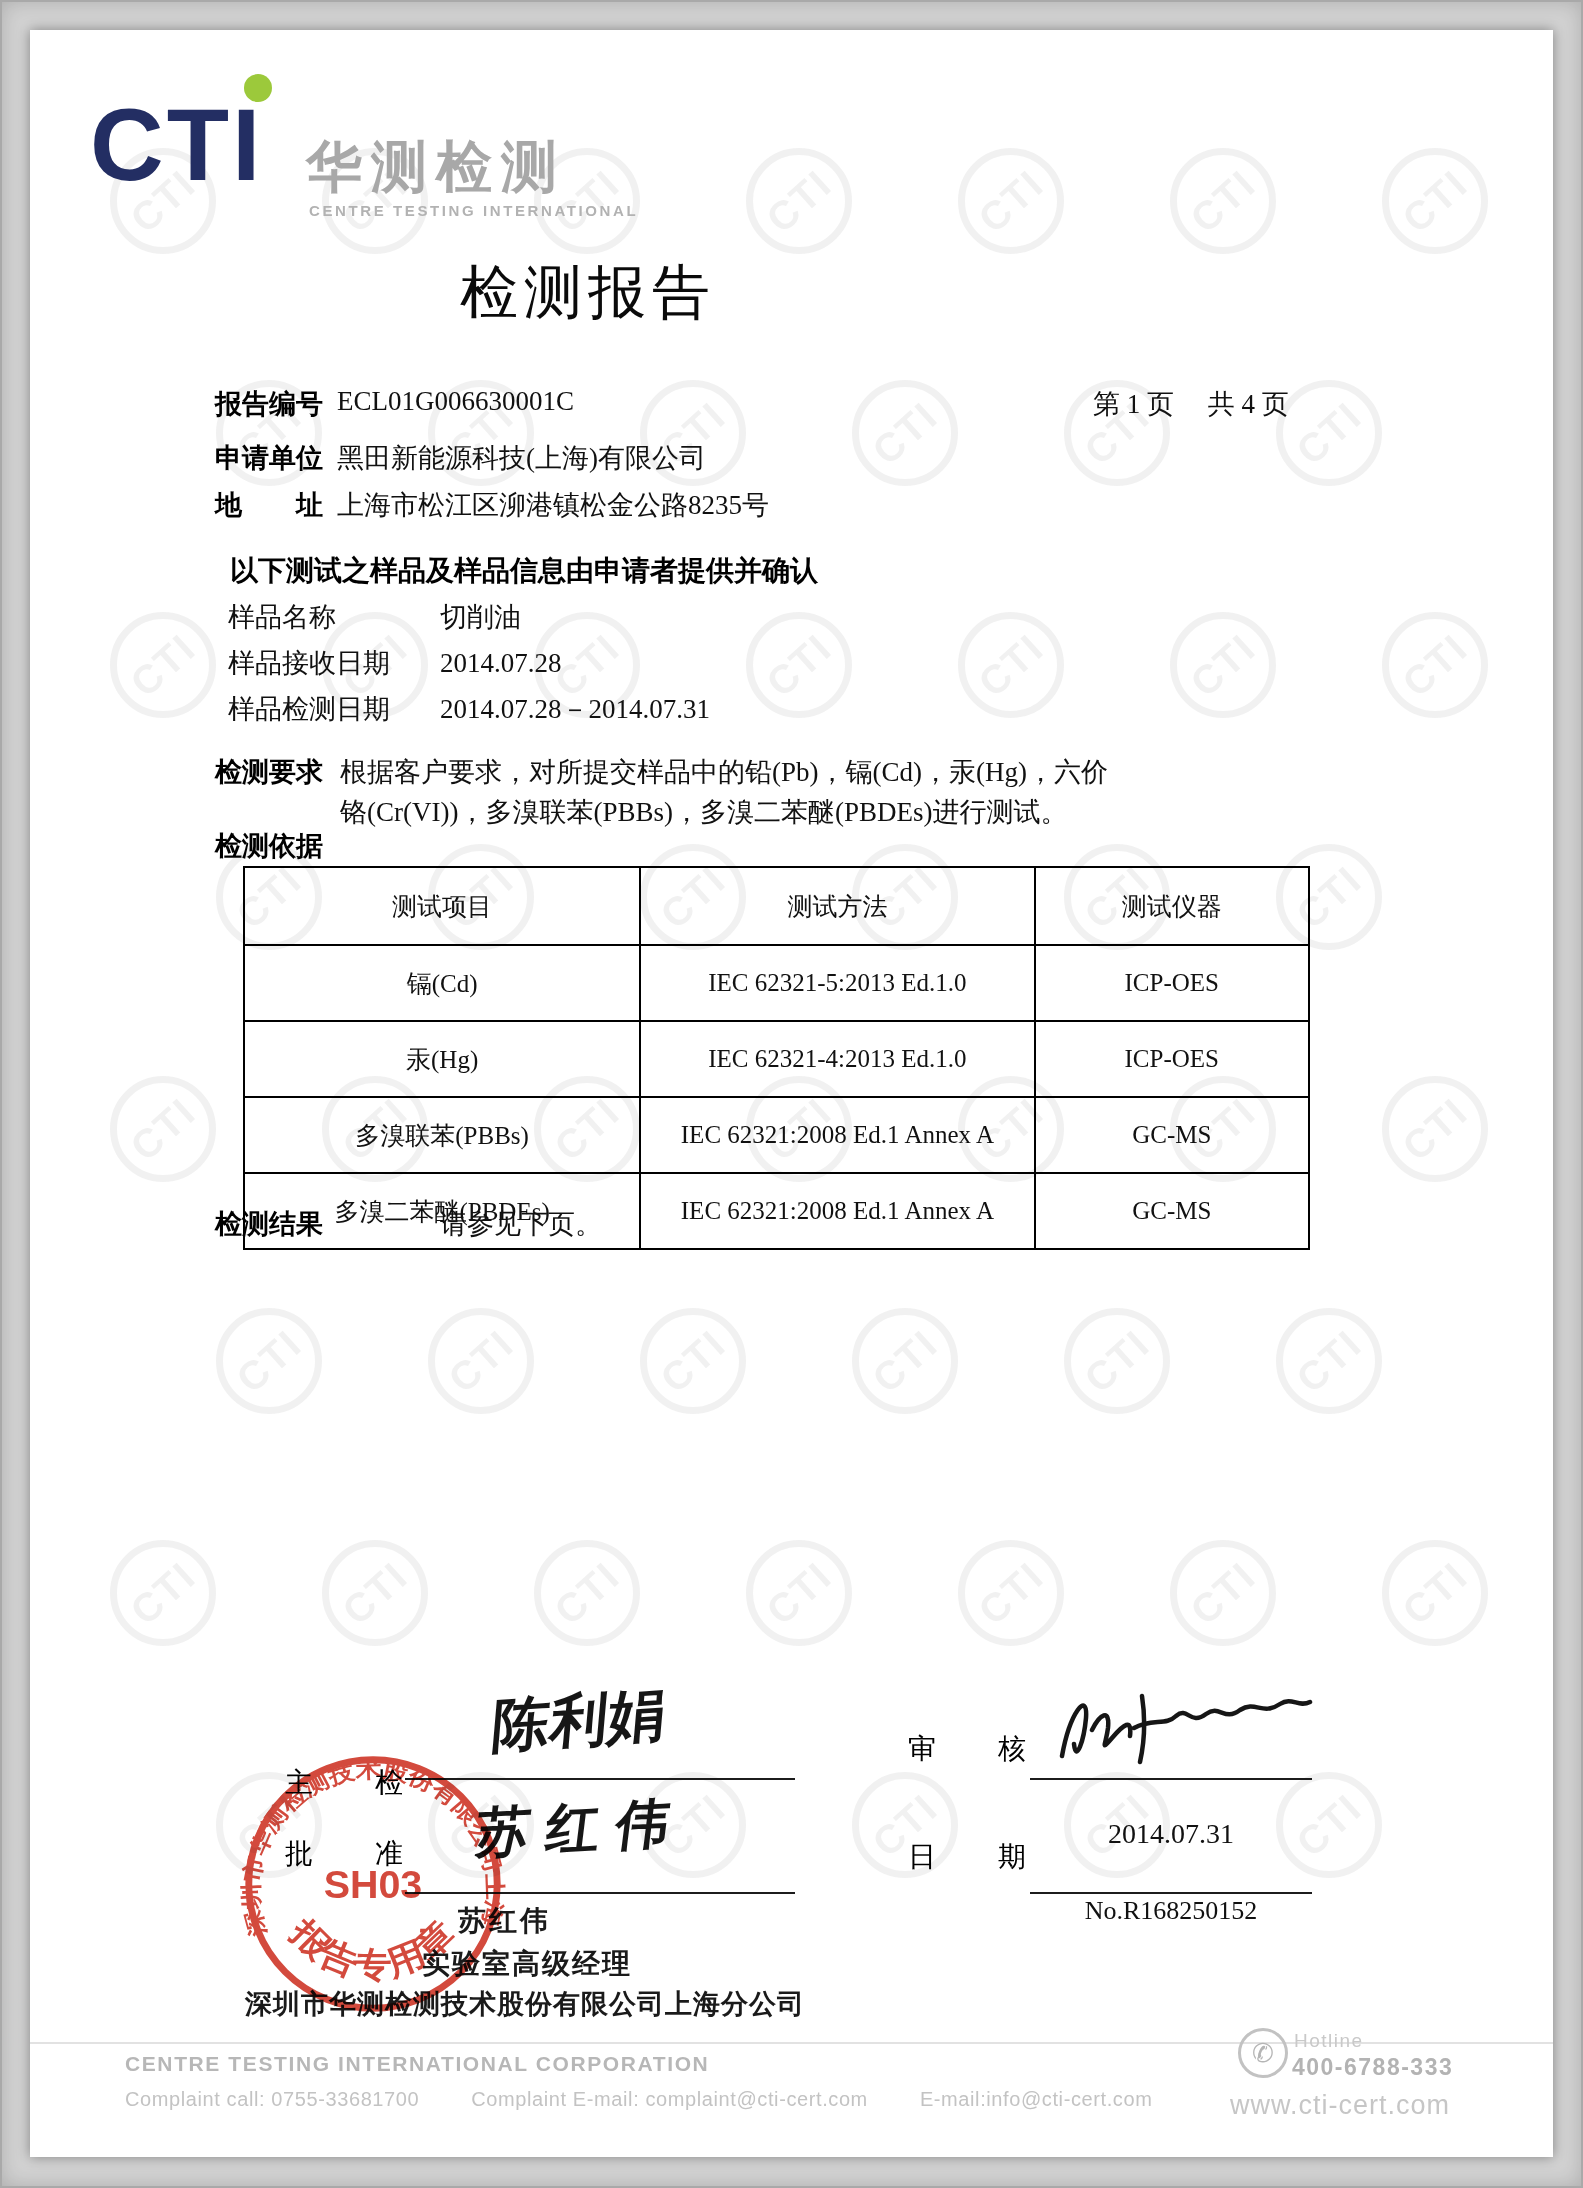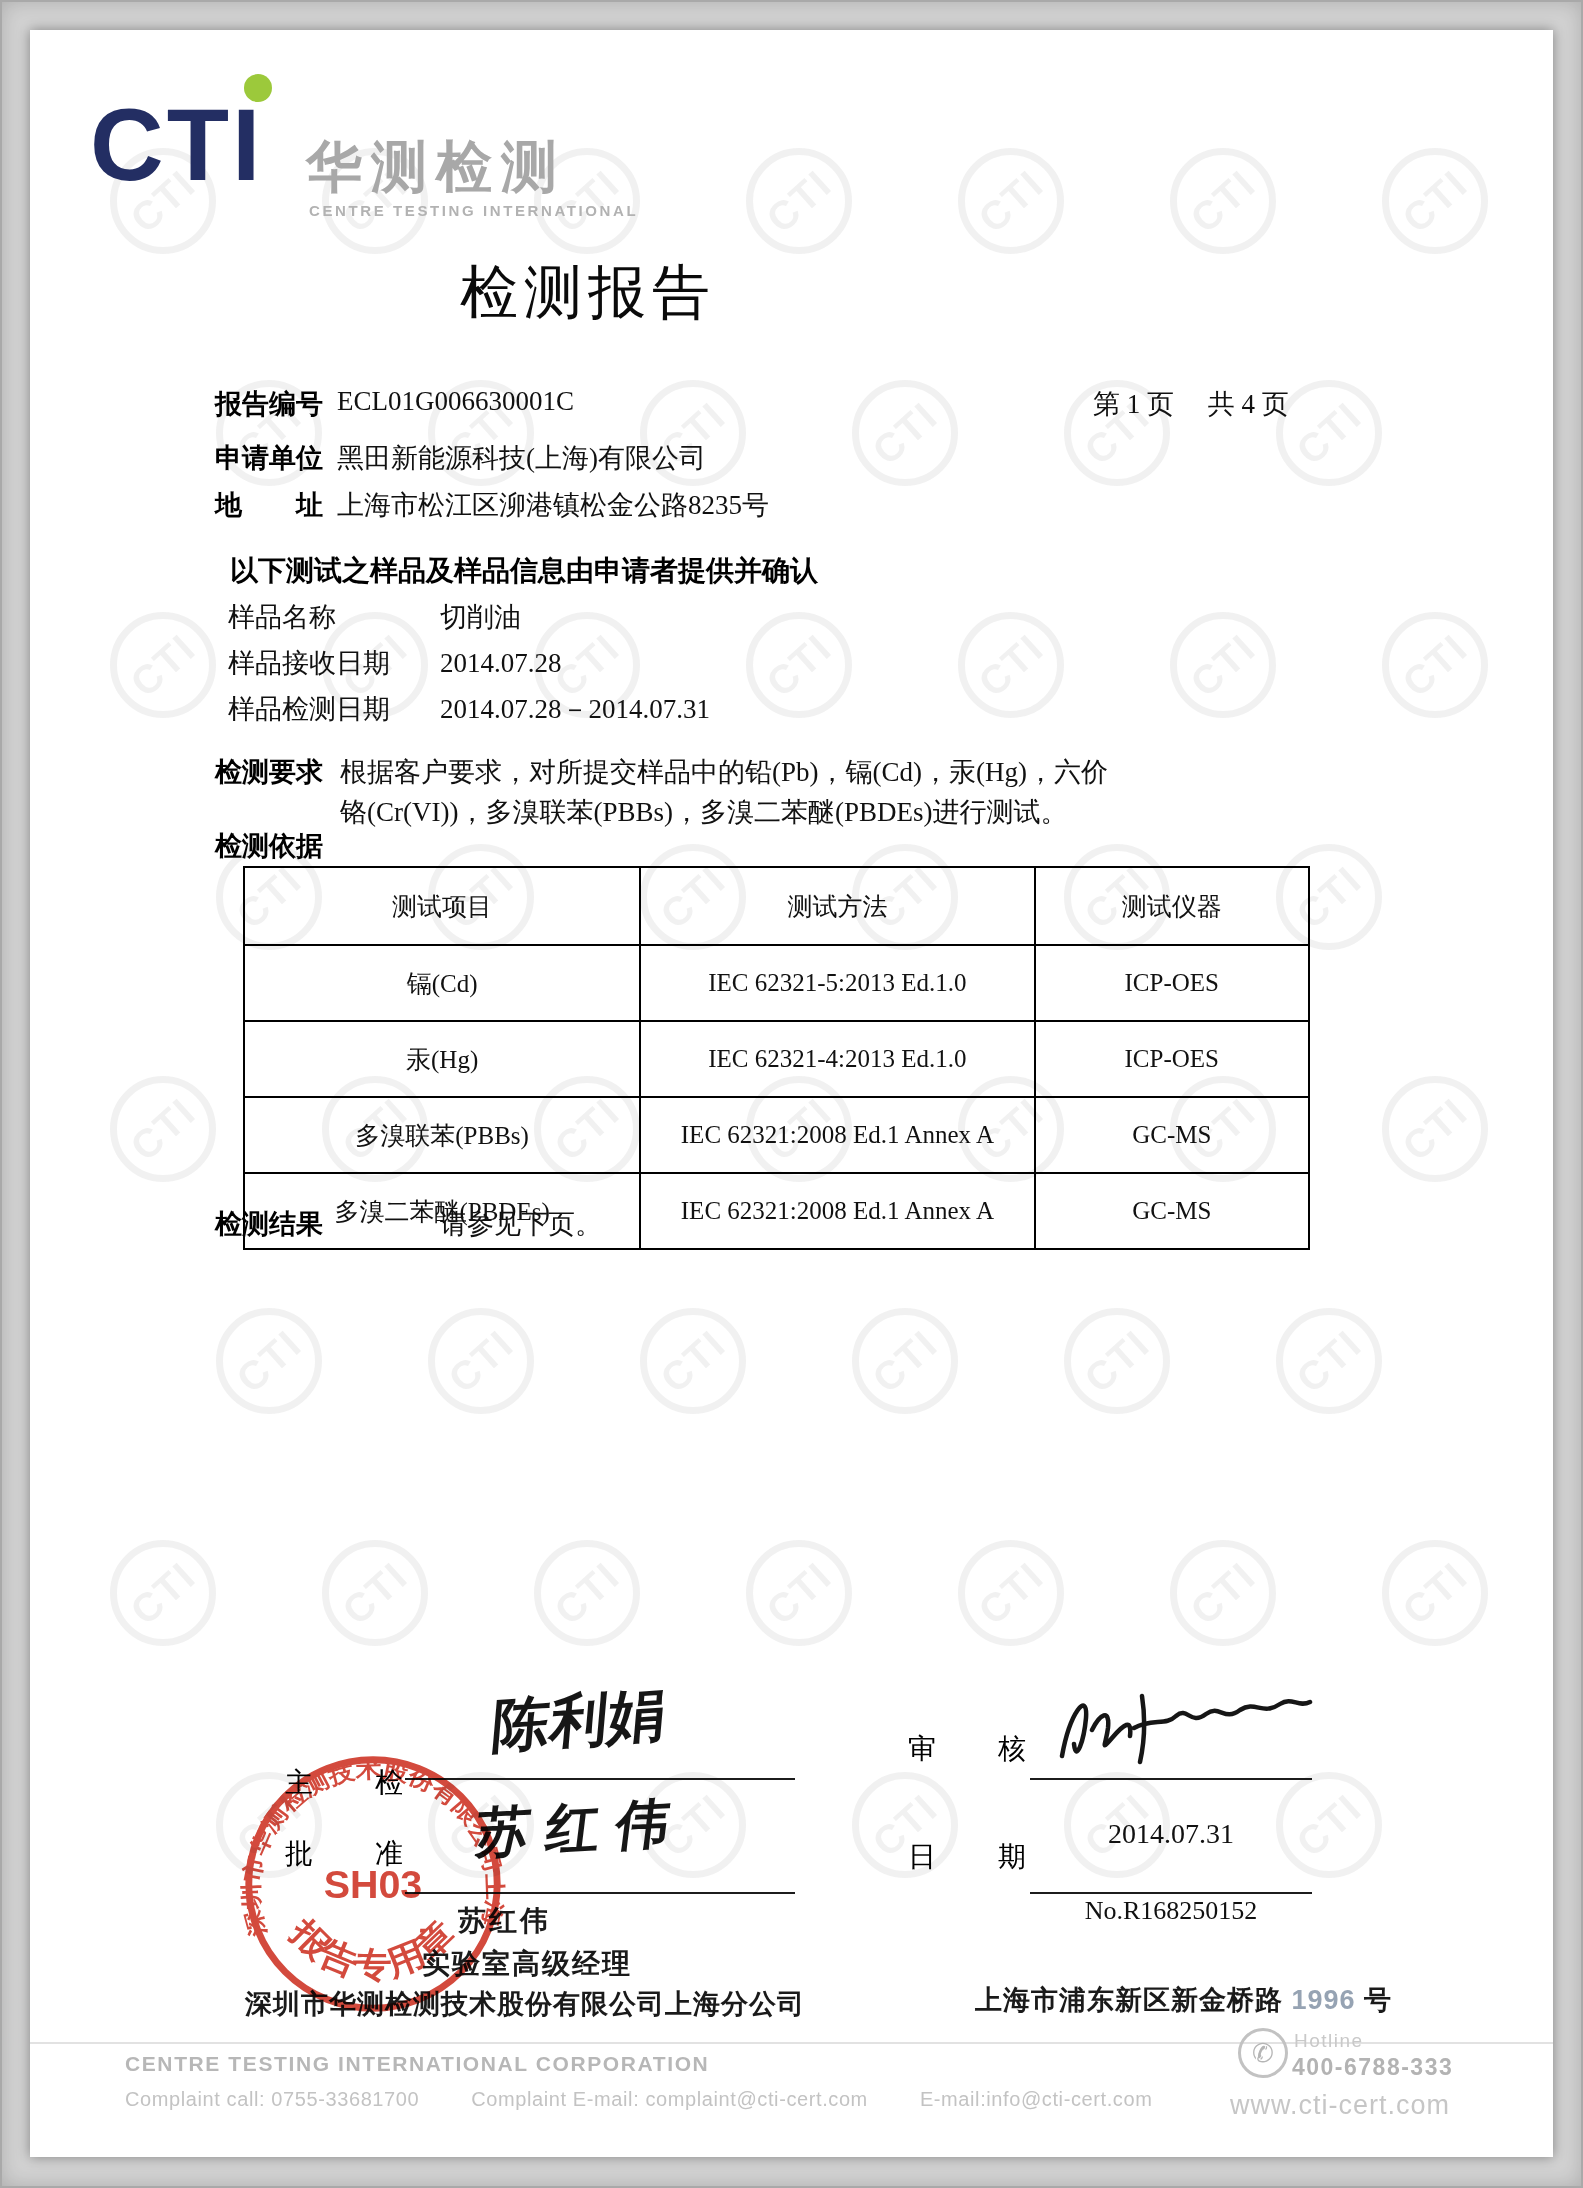--- a/index.html
+++ b/index.html
@@ -318,25 +318,20 @@
 
   <div class="abs sig-label z" style="left:878px;top:1808px;">日　　期</div>
   <div class="abs sig-line z" style="left:1000px;top:1862px;width:282px;"></div>
   <div class="abs val z" style="left:1000px;top:1788px;width:282px;text-align:center;font-size:28px;">2014.07.31</div>
   <div class="abs val z" style="left:1000px;top:1866px;width:282px;text-align:center;font-size:26px;">No.R168250152</div>
 
   <div class="abs printed z" style="left:428px;top:1872px;font-size:28px;letter-spacing:3px;">苏红伟</div>
   <div class="abs printed z" style="left:392px;top:1915px;font-size:28px;letter-spacing:2px;">实验室高级经理</div>
   <div class="abs printed z" style="left:215px;top:1956px;font-size:27px;letter-spacing:1px;">深圳市华测检测技术股份有限公司上海分公司</div>
 
-  <div class="abs printed z" style="left:945px;top:1952px;font-size:27px;letter-spacing:1px;white-space:nowrap;">
-    <span>上海市浦东新区新金桥路</span>
-    <span class="muted-num">1996</span>
-    <span>号</span>
-  </div>
 
   <svg class="abs stamp" width="276" height="276" viewBox="0 0 280 280">
     <circle cx="140" cy="140" r="126" fill="none" stroke="#cf3a2c" stroke-width="7"></circle>
     <defs>
       <path id="stamp-arc-top" d="M 32,190 A 116,116 0 1 1 248,190" fill="none"></path>
       <path id="stamp-arc-bottom" d="M 56,190 A 102,102 0 0 0 224,190" fill="none"></path>
     </defs>
     <text font-size="22" font-weight="bold" fill="#cf3a2c" font-family="'Liberation Sans',sans-serif">
       <textPath href="#stamp-arc-top" startOffset="0" textLength="520" lengthAdjust="spacingAndGlyphs">深圳市华测检测技术股份有限公司上海分公司</textPath>
     </text>

